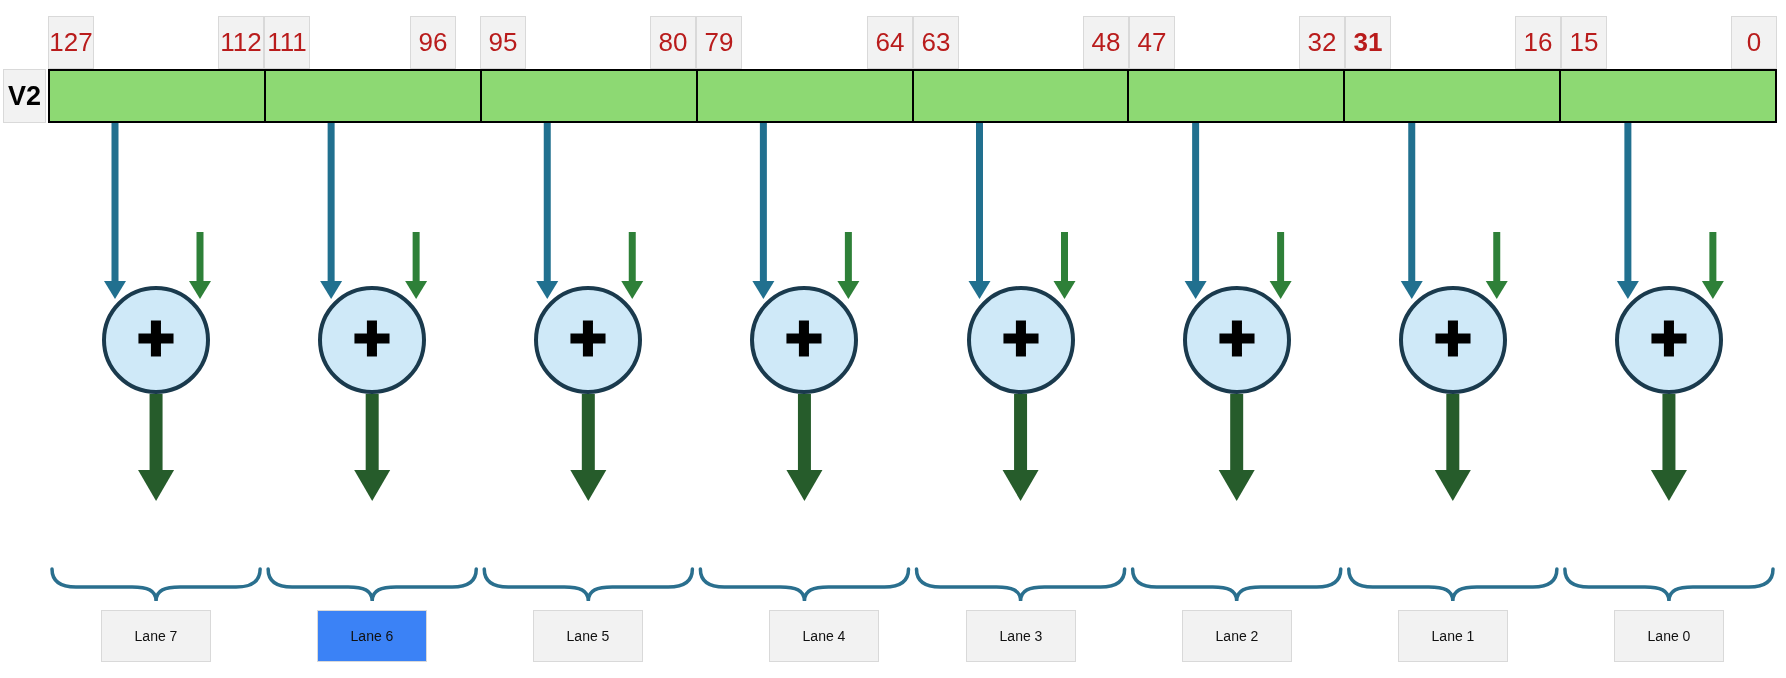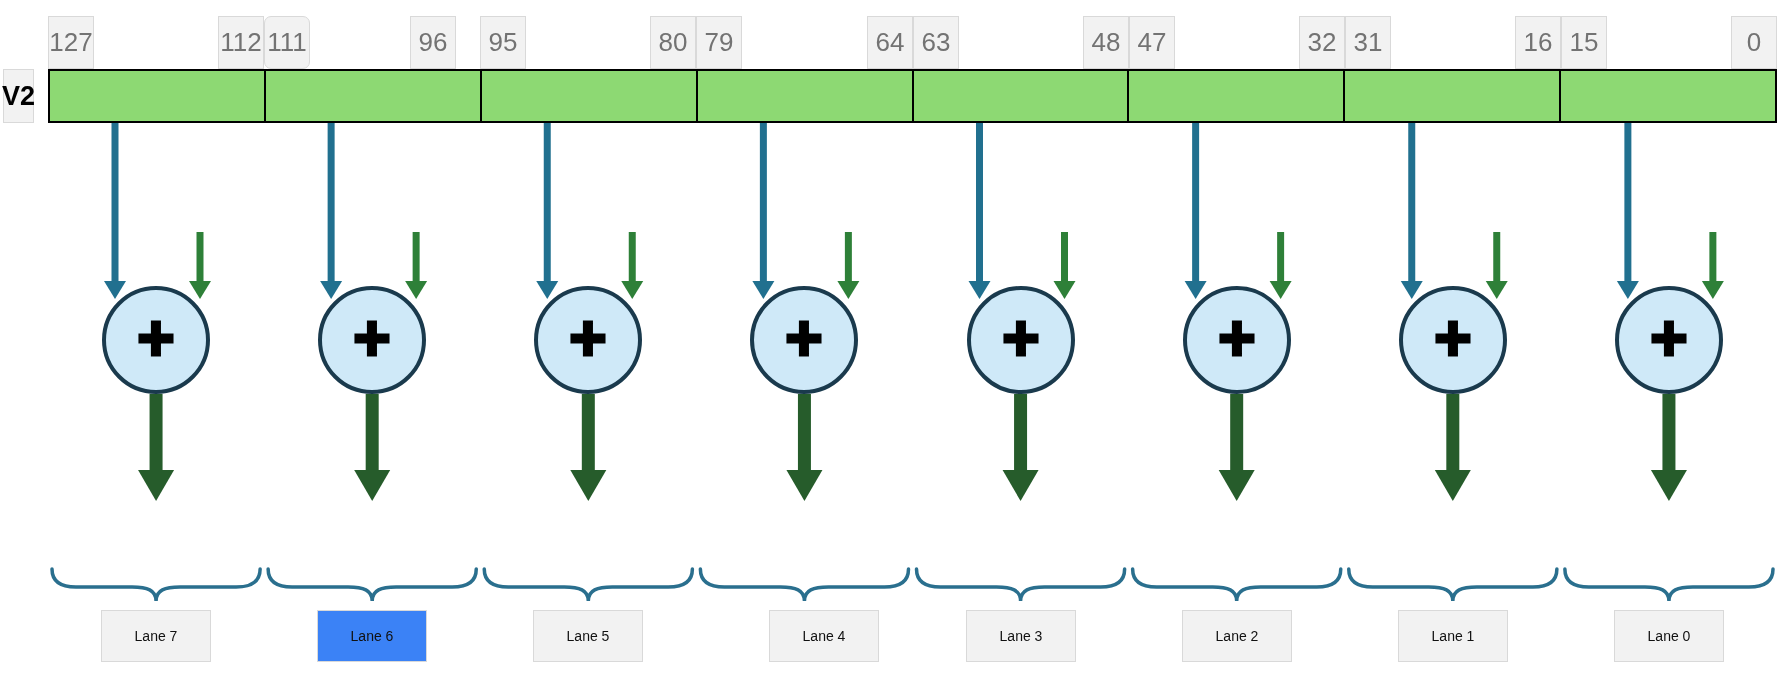--- a/index.html
+++ b/index.html
@@ -4,25 +4,25 @@
 <style>
   html,body{margin:0;padding:0;background:#ffffff;}
   #canvas{
     position:relative;width:1786px;height:678px;background:#ffffff;
     font-family:"Liberation Sans",sans-serif;overflow:hidden;
   }
   .bitbox{
     position:absolute;top:16px;width:46px;height:53px;box-sizing:border-box;
     background:#f2f2f2;border:1px solid #d9d9d9;
     display:flex;align-items:center;justify-content:center;
-    font-size:26px;color:#737373;
+    font-size:26px;color:#b91c1c;
   }
   .reg-row{position:absolute;left:0;width:1786px;height:54px;}
   .reg-label{
-    position:absolute;left:3px;top:0;width:31px;height:54px;box-sizing:border-box;
+    position:absolute;left:3px;top:0;width:43px;height:54px;box-sizing:border-box;
     background:#f2f2f2;border:1px solid #d9d9d9;
     display:flex;align-items:center;justify-content:center;
     font-weight:bold;font-size:27px;color:#000;
   }
   .reg-bar{
     position:absolute;left:48px;top:0;width:1729px;height:54px;box-sizing:border-box;
     border:2px solid #000;display:flex;
   }
   .cell{flex:1 1 0;box-sizing:border-box;border-right:2px solid #000;}
   .cell:last-child{border-right:none;}
@@ -44,31 +44,31 @@
   }
 </style>
 </head>
 <body>
 
 <div id="canvas">
 
   <div id="bit-row">
       <div class="bitbox" style="left: 48px; background: rgb(242, 242, 242); border-color: rgb(217, 217, 217);">127</div>
       <div class="bitbox" style="left: 218px; background: rgb(242, 242, 242); border-color: rgb(217, 217, 217);">112</div>
-      <div class="bitbox" style="left: 264px; background: rgb(242, 242, 242); border-color: rgb(217, 217, 217); border-radius: 7px;">111</div>
+      <div class="bitbox" style="left: 264px; background: rgb(242, 242, 242); border-color: rgb(217, 217, 217);">111</div>
       <div class="bitbox" style="left: 410px; background: rgb(242, 242, 242); border-color: rgb(217, 217, 217);">96</div>
       <div class="bitbox" style="left: 480px; background: rgb(242, 242, 242); border-color: rgb(217, 217, 217);">95</div>
       <div class="bitbox" style="left: 650px; background: rgb(242, 242, 242); border-color: rgb(217, 217, 217);">80</div>
       <div class="bitbox" style="left: 696px; background: rgb(242, 242, 242); border-color: rgb(217, 217, 217);">79</div>
       <div class="bitbox" style="left: 867px; background: rgb(242, 242, 242); border-color: rgb(217, 217, 217);">64</div>
       <div class="bitbox" style="left: 913px; background: rgb(242, 242, 242); border-color: rgb(217, 217, 217);">63</div>
       <div class="bitbox" style="left: 1083px; background: rgb(242, 242, 242); border-color: rgb(217, 217, 217);">48</div>
       <div class="bitbox" style="left: 1129px; background: rgb(242, 242, 242); border-color: rgb(217, 217, 217);">47</div>
       <div class="bitbox" style="left: 1299px; background: rgb(242, 242, 242); border-color: rgb(217, 217, 217);">32</div>
-      <div class="bitbox" style="left: 1345px; background: rgb(242, 242, 242); border-color: rgb(217, 217, 217);">31</div>
+      <div class="bitbox" style="left: 1345px; background: rgb(242, 242, 242); border-color: rgb(217, 217, 217); font-weight: bold;">31</div>
       <div class="bitbox" style="left: 1515px; background: rgb(242, 242, 242); border-color: rgb(217, 217, 217);">16</div>
       <div class="bitbox" style="left: 1561px; background: rgb(242, 242, 242); border-color: rgb(217, 217, 217);">15</div>
       <div class="bitbox" style="left: 1731px; background: rgb(242, 242, 242); border-color: rgb(217, 217, 217);">0</div>
     </div>
 
   <div class="reg-row" style="top:69px">
     <div class="reg-label">V2</div>
     <div class="reg-bar" id="bar-0" style="background: rgb(141, 217, 115);">
         <div class="cell"></div>
         <div class="cell"></div>

